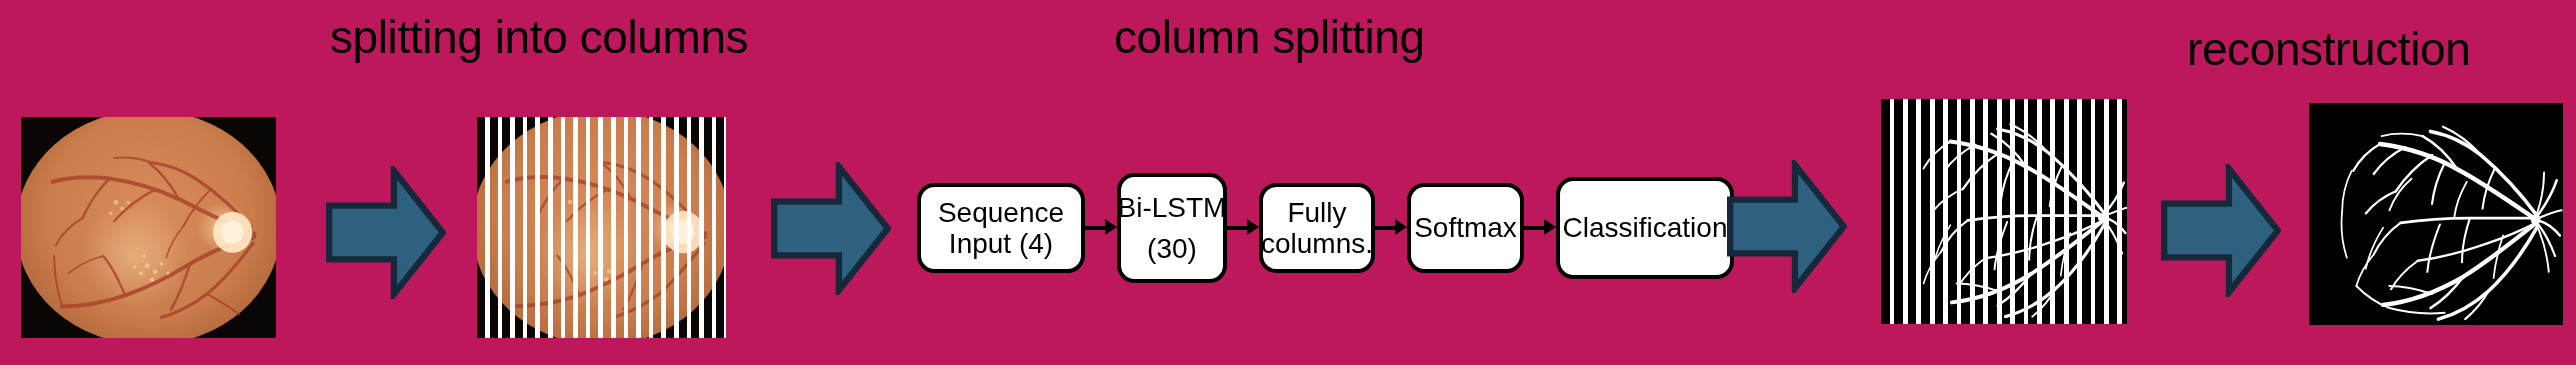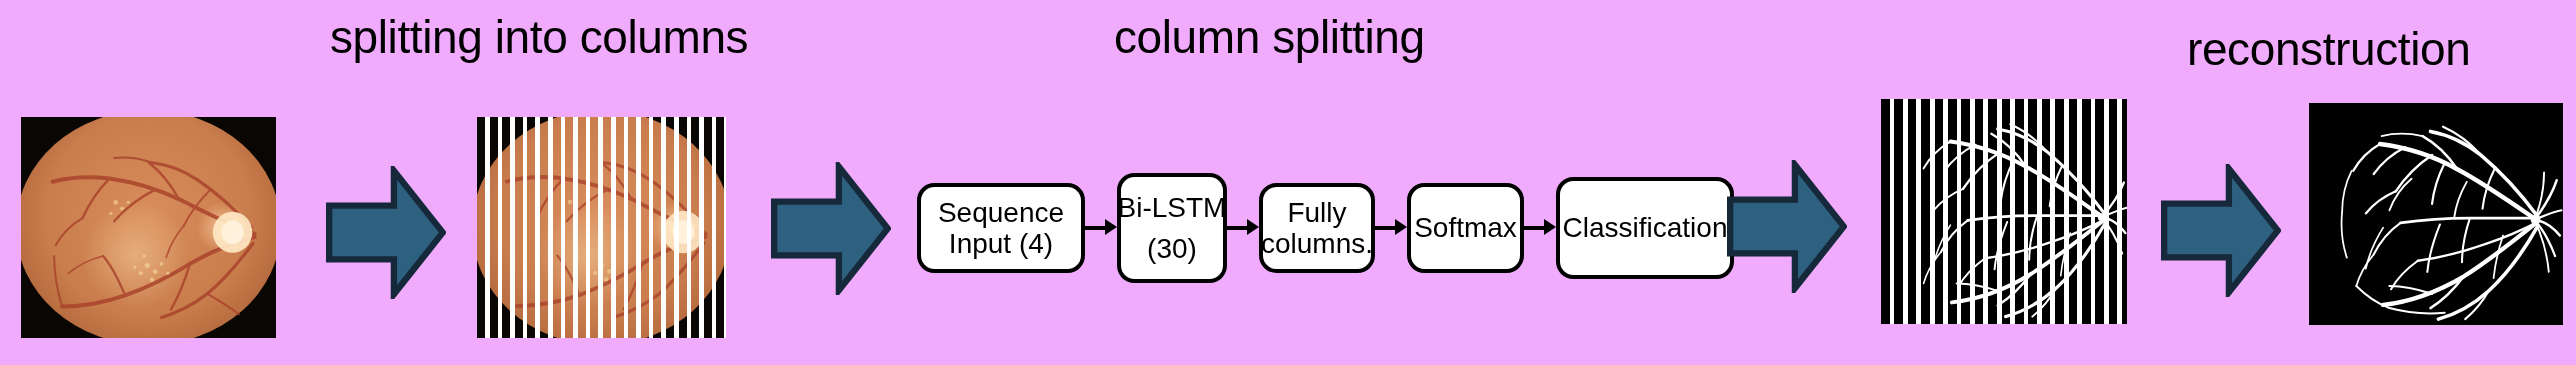--- a/index.html
+++ b/index.html
@@ -7,21 +7,21 @@
     padding: 0;
     background: #ffffff;
   }
   body {
     font-family: "Liberation Sans", sans-serif;
   }
   #canvas {
     position: relative;
     width: 2576px;
     height: 365px;
-    background: #f0abfc;
+    background: #be185d;
     overflow: hidden;
   }
 
   
   .stage-title {
     position: absolute;
     font-family: "Liberation Sans", sans-serif;
     font-size: 46px;
     font-weight: 400;
     color: #000000;

